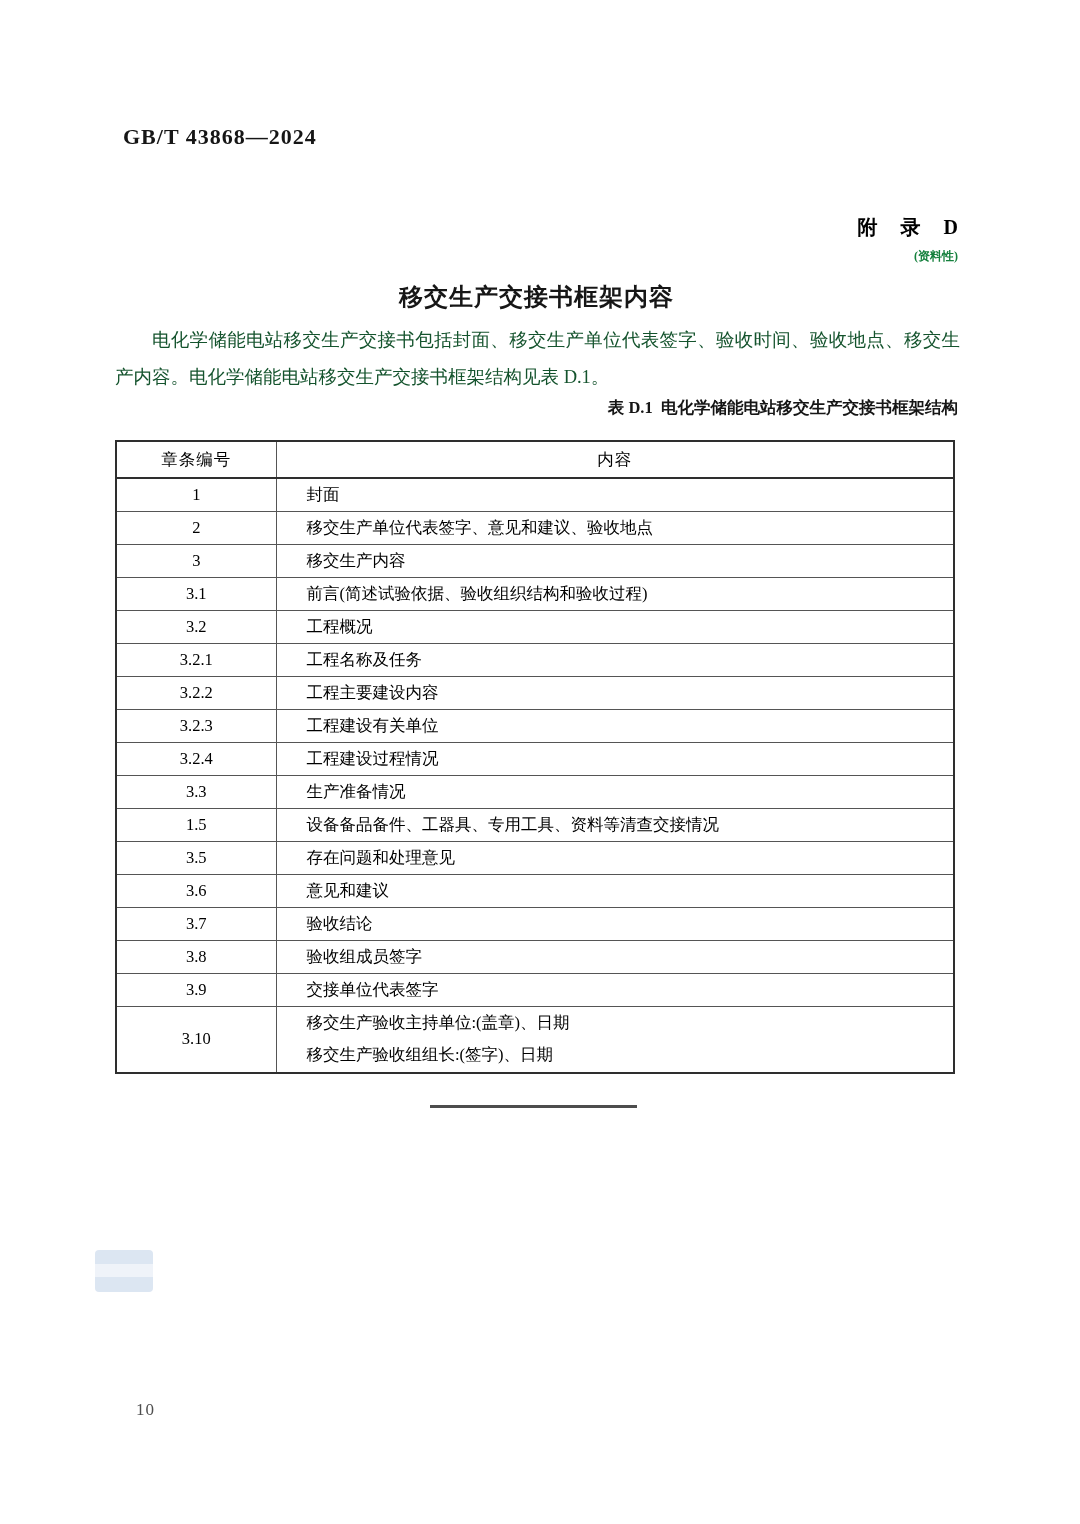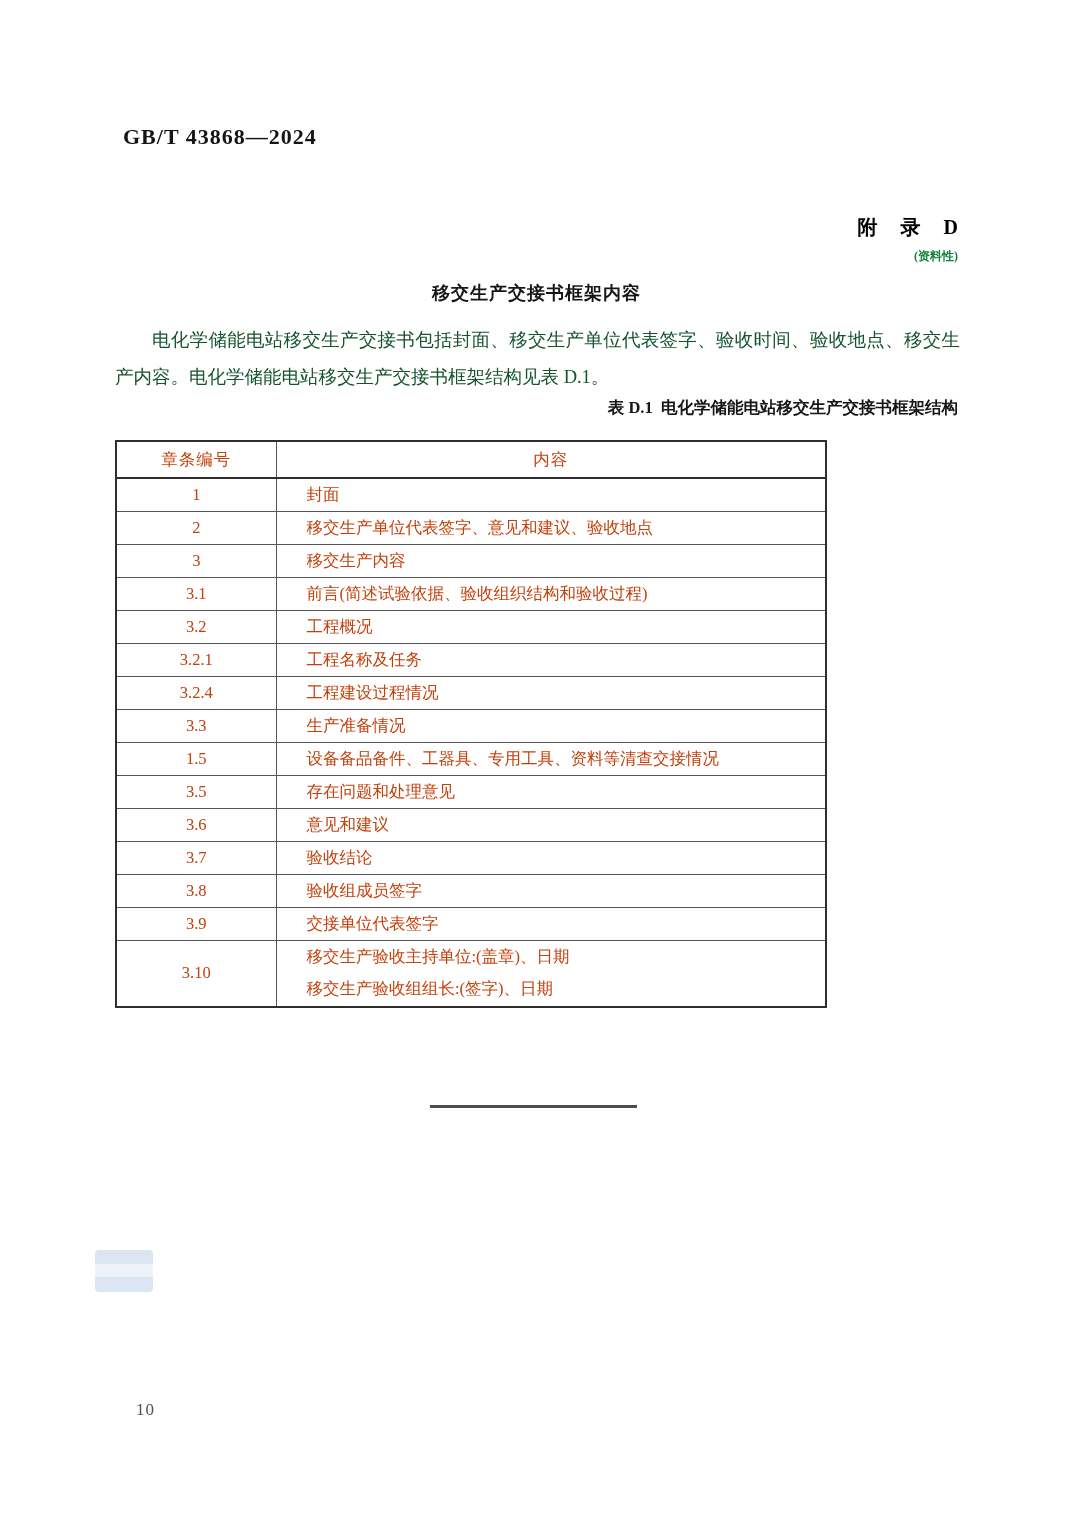--- a/index.html
+++ b/index.html
@@ -44,21 +44,21 @@
     font-size: 12px;
     font-weight: 700;
     color: #15803d;
   }
   .appendix-heading {
     position: absolute;
     left: 115px;
     width: 843px;
     top: 281px;
     text-align: center;
-    font-size: 18px;
+    font-size: 24px;
     font-weight: 700;
     letter-spacing: 1px;
     color: #161616;
   }
   .intro-paragraph {
     position: absolute;
     left: 115px;
     top: 322px;
     width: 845px;
     font-size: 18.5px;
@@ -76,24 +76,24 @@
     font-size: 16.5px;
     font-weight: 700;
     white-space: pre;
     color: #161616;
     font-family: Liberation Serif, serif;
   }
   table.frame-table {
     position: absolute;
     left: 115px;
     top: 440px;
-    width: 712px;
+    width: 840px;
     border-collapse: collapse;
     font-size: 16.5px;
-    color: #c2410c;
+    color: #000000;
   }
   table.frame-table th, table.frame-table td {
     border: 1px solid #555;
     vertical-align: middle;
   }
   table.frame-table { border: 2px solid #2e2e2e; }
   table.frame-table thead th {
     height: 37px;
     font-weight: 400;
     text-align: center;
@@ -211,21 +211,33 @@
           </td>
         </tr>
 
         <tr>
           <td class="col-no">3.2.1</td>
           <td class="col-content">
             <div class="cell-line">工程名称及任务</div>
           </td>
         </tr>
 
-
+        <tr>
+          <td class="col-no">3.2.2</td>
+          <td class="col-content">
+            <div class="cell-line">工程主要建设内容</div>
+          </td>
+        </tr>
+
+        <tr>
+          <td class="col-no">3.2.3</td>
+          <td class="col-content">
+            <div class="cell-line">工程建设有关单位</div>
+          </td>
+        </tr>
 
         <tr>
           <td class="col-no">3.2.4</td>
           <td class="col-content">
             <div class="cell-line">工程建设过程情况</div>
           </td>
         </tr>
 
         <tr>
           <td class="col-no">3.3</td>

